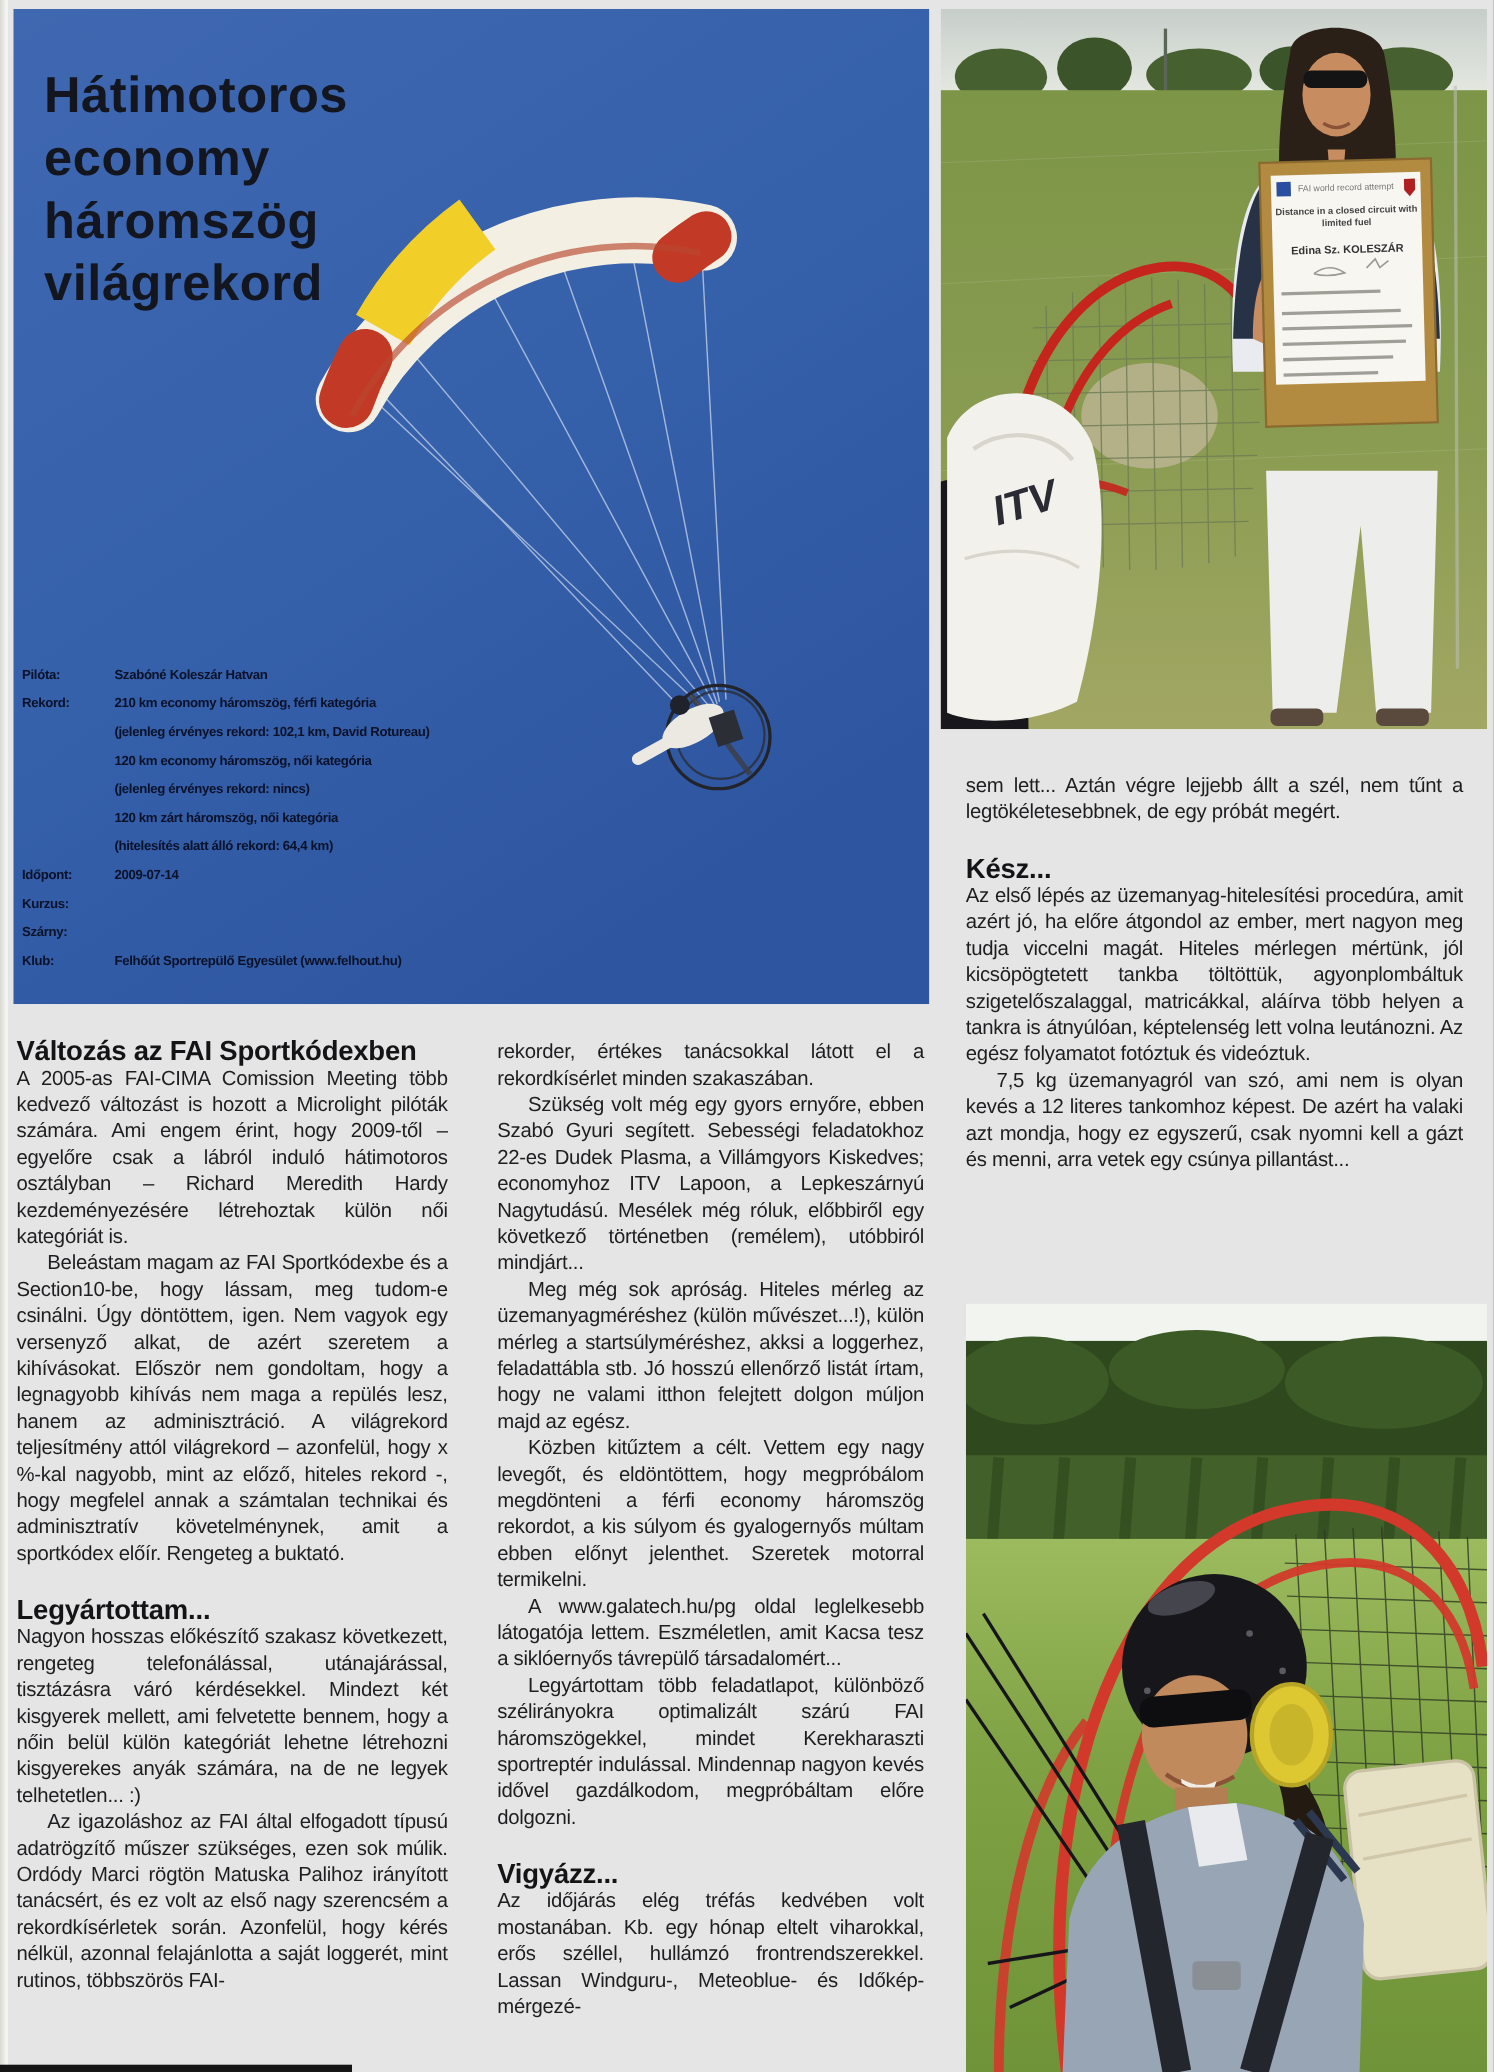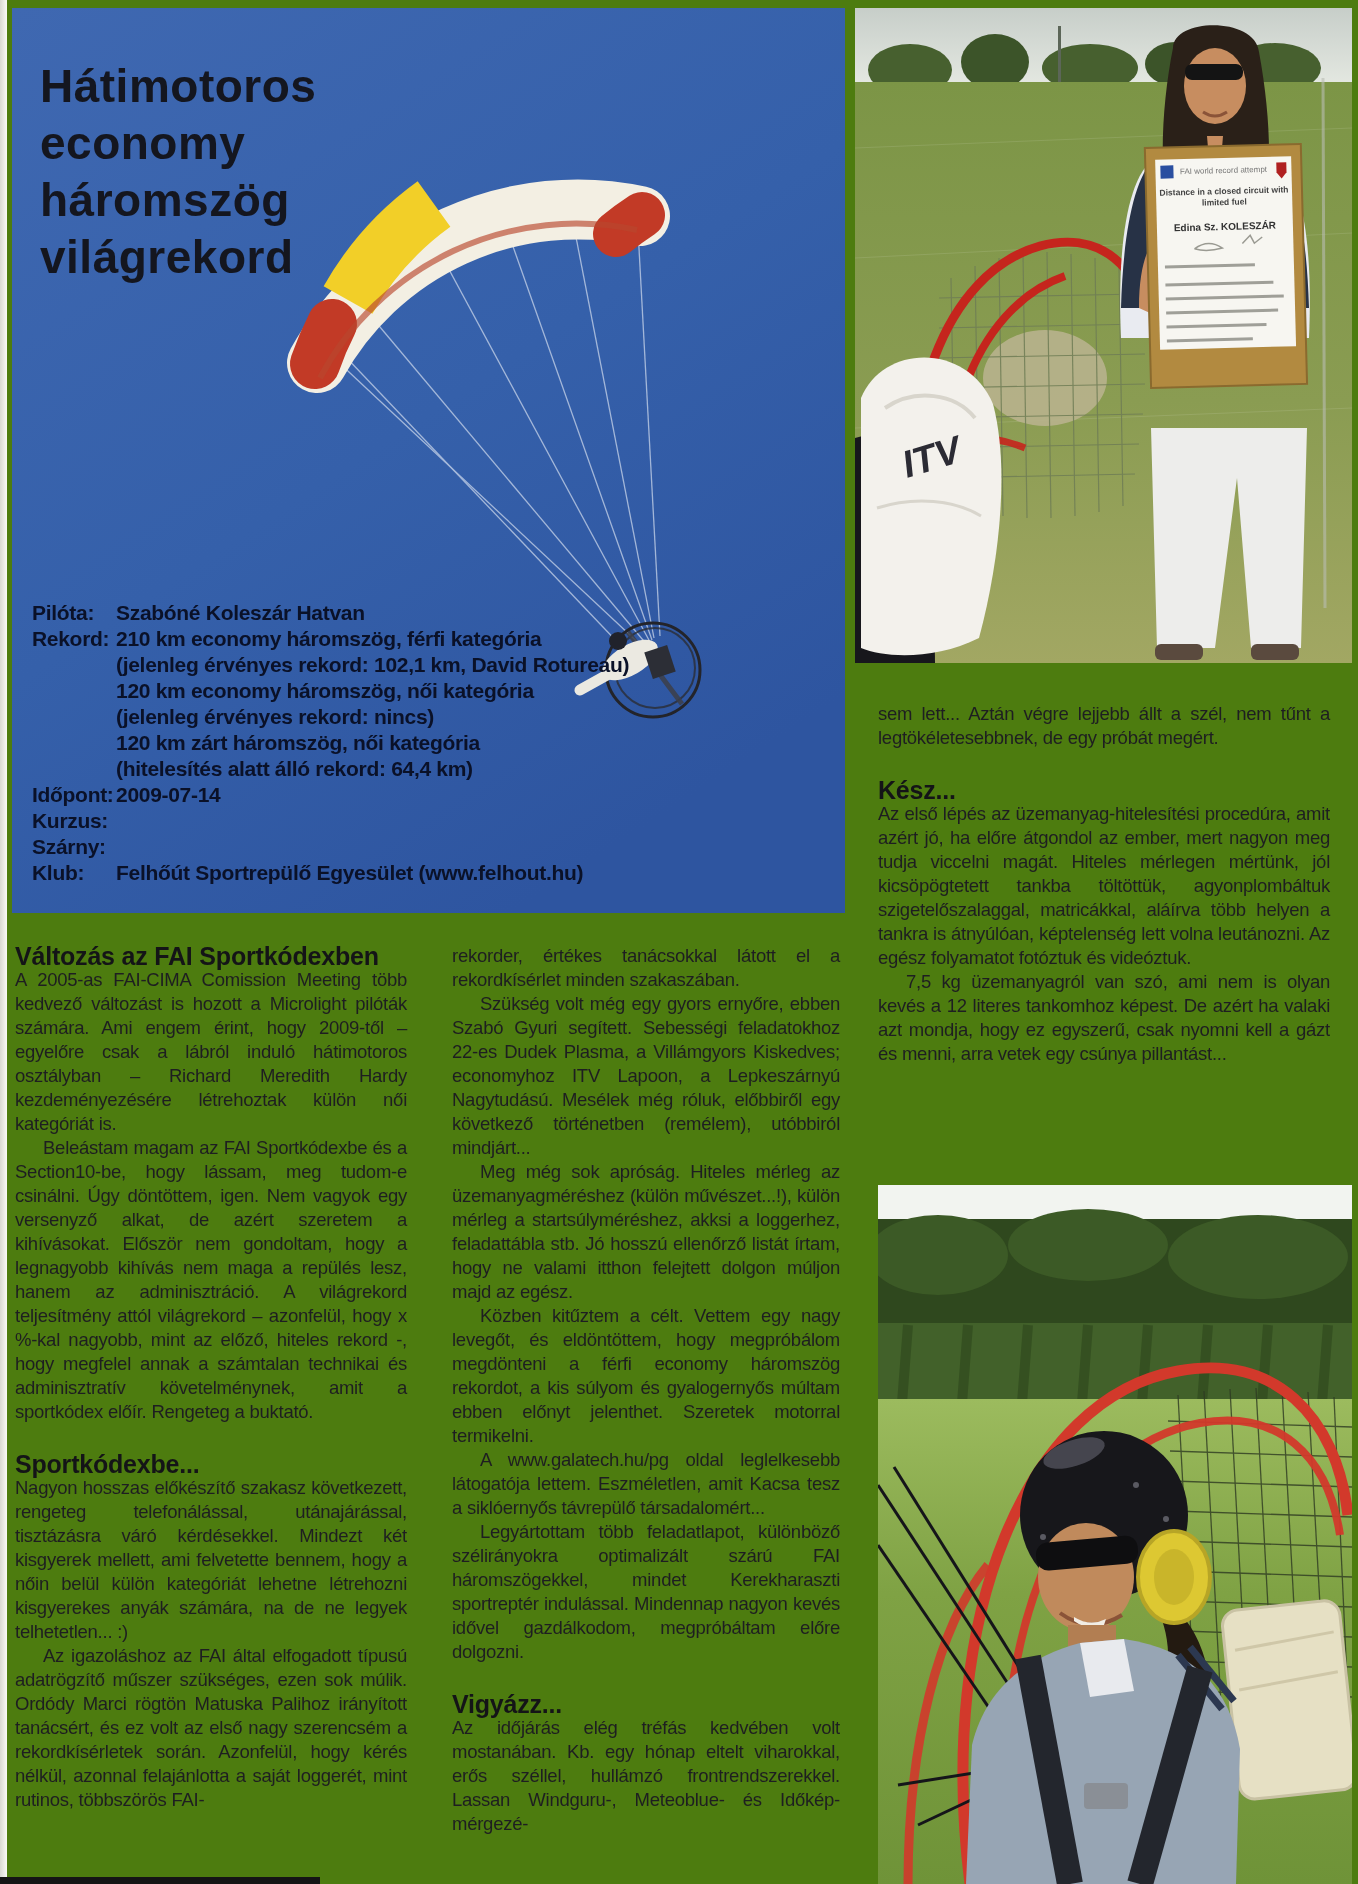--- a/index.html
+++ b/index.html
@@ -1,41 +1,40 @@
 <!DOCTYPE html>
 <html><head>
 <meta charset="utf-8">
 <style>
   html,body{margin:0;padding:0;background:#888;}
   .page{
     position:relative;width:1358px;height:1884px;margin:0 auto;
-    background:#4d7c0f;overflow:hidden;
+    background:#e5e5e5;overflow:hidden;
     font-family:"Liberation Sans","DejaVu Sans",sans-serif;
   }
   .edge-left{position:absolute;left:0;top:0;width:7px;height:100%;
     background:linear-gradient(90deg,#d9d9d3,#fafaf7);}
   .scan-sliver{position:absolute;left:0;bottom:0;width:320px;height:7px;background:#151515;}
   .photo{position:absolute;overflow:hidden;}
   .photo svg{display:block;}
   #sky-photo{left:12px;top:8px;width:833px;height:905px;}
   #cert-photo{left:855px;top:8px;width:497px;height:655px;}
   #pilot-photo{left:878px;top:1185px;width:474px;height:699px;}
 
   .headline{
     position:absolute;left:28px;top:50px;z-index:3;
     font-weight:bold;font-size:46px;line-height:57px;color:#14161f;
     letter-spacing:0.5px;
   }
   .headline span{display:block;}
 
   .specs{
     position:absolute;left:8px;top:592px;width:815px;z-index:3;
-    font-weight:bold;font-size:21px;line-height:26px;color:#0a1128;
+    font-weight:bold;font-size:12px;line-height:26px;color:#0a1128;
     letter-spacing:-0.3px;
-    margin-left:12px;
   }
   .spec-row{display:flex;}
   .spec-label{flex:none;width:84px;}
   .spec-value{flex:1;}
 
   .col{
     position:absolute;
     font-size:18.5px;line-height:24px;color:#1e1e21;
     text-align:justify;letter-spacing:-0.25px;
   }
@@ -343,21 +342,21 @@
         <path d="M322,484 L262,699" stroke="#23262d" stroke-width="26"></path>
         <rect x="206" y="598" width="44" height="26" rx="4" fill="#8a8f96"></rect>
       </g>
     </svg>
   </div>
 
   <div class="col" id="col1">
       <h3>Változás az FAI Sportkódexben</h3>
       <p class="para">A 2005-as FAI-CIMA Comission Meeting több kedvező változást is hozott a Microlight pilóták számára. Ami engem érint, hogy 2009-től – egyelőre csak a lábról induló hátimotoros osztályban – Richard Meredith Hardy kezdeményezésére létrehoztak külön női kategóriát is.</p>
       <p class="para indent">Beleástam magam az FAI Sportkódexbe és a Section10-be, hogy lássam, meg tudom-e csinálni. Úgy döntöttem, igen. Nem vagyok egy versenyző alkat, de azért szeretem a kihívásokat. Először nem gondoltam, hogy a legnagyobb kihívás nem maga a repülés lesz, hanem az adminisztráció. A világrekord teljesítmény attól világrekord – azonfelül, hogy x %-kal nagyobb, mint az előző, hiteles rekord -, hogy megfelel annak a számtalan technikai és adminisztratív követelménynek, amit a sportkódex előír. Rengeteg a buktató.</p>
-      <h3>Sportkódexbe...</h3>
+      <h3>Legyártottam...</h3>
       <p class="para">Nagyon hosszas előkészítő szakasz következett, rengeteg telefonálással, utánajárással, tisztázásra váró kérdésekkel. Mindezt két kisgyerek mellett, ami felvetette bennem, hogy a nőin belül külön kategóriát lehetne létrehozni kisgyerekes anyák számára, na de ne legyek telhetetlen... :)</p>
       <p class="para indent">Az igazoláshoz az FAI által elfogadott típusú adatrögzítő műszer szükséges, ezen sok múlik. Ordódy Marci rögtön Matuska Palihoz irányított tanácsért, és ez volt az első nagy szerencsém a rekordkísérletek során. Azonfelül, hogy kérés nélkül, azonnal felajánlotta a saját loggerét, mint rutinos, többszörös FAI-</p>
     </div>
   <div class="col" id="col2">
       <p class="para">rekorder, értékes tanácsokkal látott el a rekordkísérlet minden szakaszában.</p>
       <p class="para indent">Szükség volt még egy gyors ernyőre, ebben Szabó Gyuri segített. Sebességi feladatokhoz 22-es Dudek Plasma, a Villámgyors Kiskedves; economyhoz ITV Lapoon, a Lepkeszárnyú Nagytudású. Mesélek még róluk, előbbiről egy következő történetben (remélem), utóbbiról mindjárt...</p>
       <p class="para indent">Meg még sok apróság. Hiteles mérleg az üzemanyagméréshez (külön művészet...!), külön mérleg a startsúlyméréshez, akksi a loggerhez, feladattábla stb. Jó hosszú ellenőrző listát írtam, hogy ne valami itthon felejtett dolgon múljon majd az egész.</p>
       <p class="para indent">Közben kitűztem a célt. Vettem egy nagy levegőt, és eldöntöttem, hogy megpróbálom megdönteni a férfi economy háromszög rekordot, a kis súlyom és gyalogernyős múltam ebben előnyt jelenthet. Szeretek motorral termikelni.</p>
       <p class="para indent">A www.galatech.hu/pg oldal leglelkesebb látogatója lettem. Eszméletlen, amit Kacsa tesz a siklóernyős távrepülő társadalomért...</p>
       <p class="para indent">Legyártottam több feladatlapot, különböző szélirányokra optimalizált szárú FAI háromszögekkel, mindet Kerekharaszti sportreptér indulással. Mindennap nagyon kevés idővel gazdálkodom, megpróbáltam előre dolgozni.</p>

